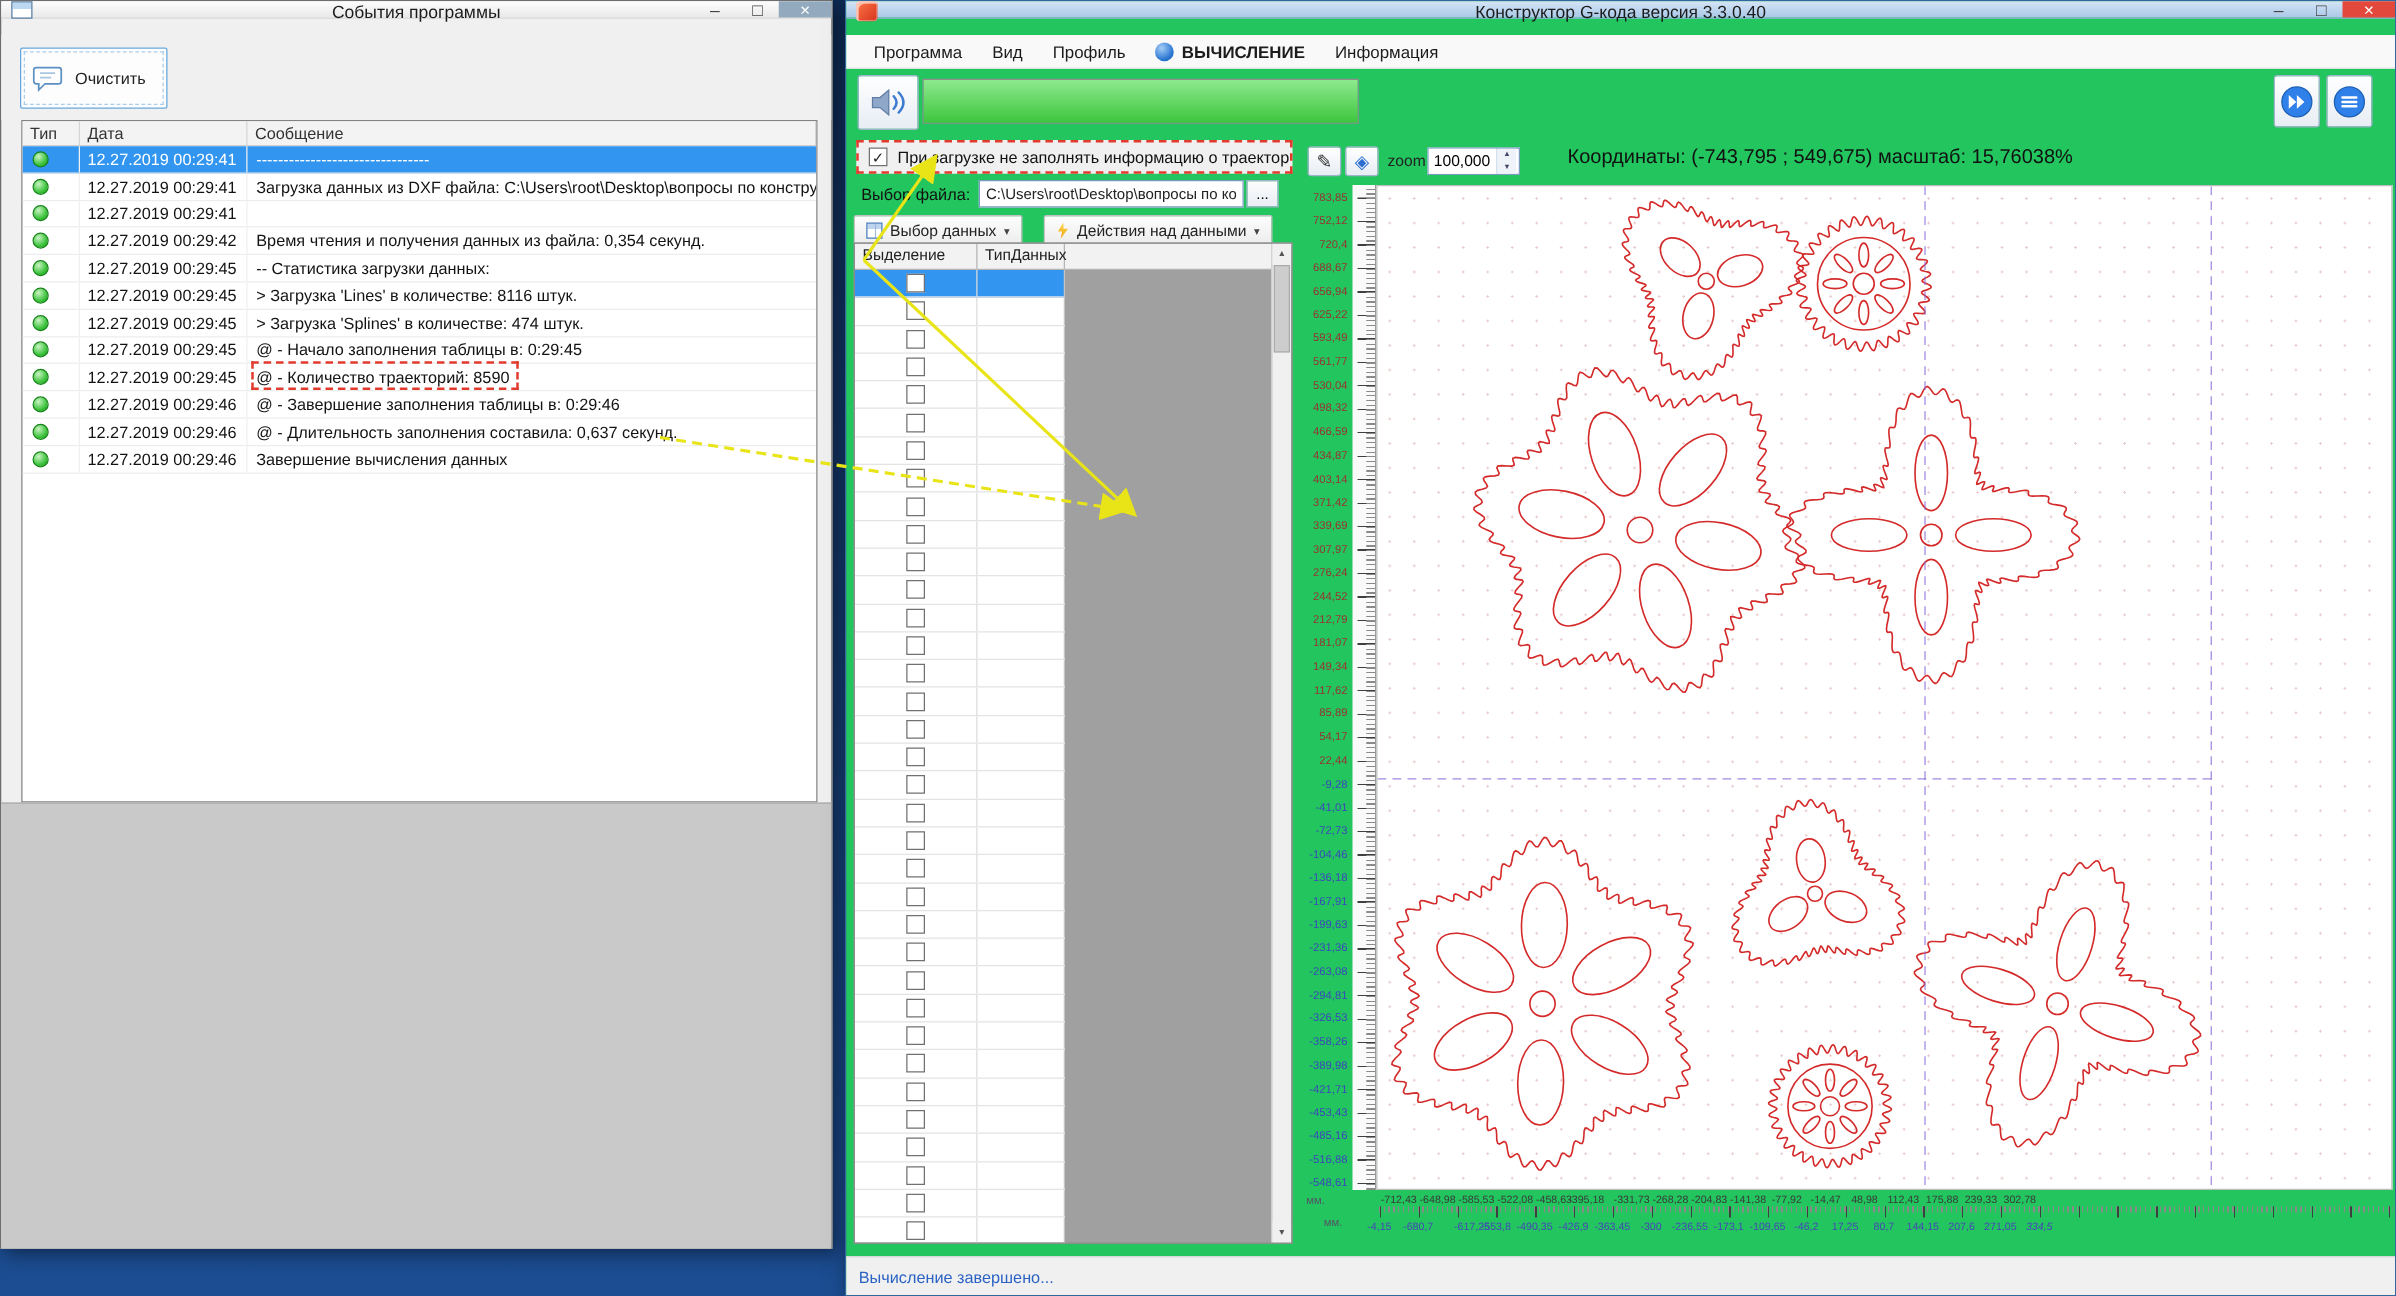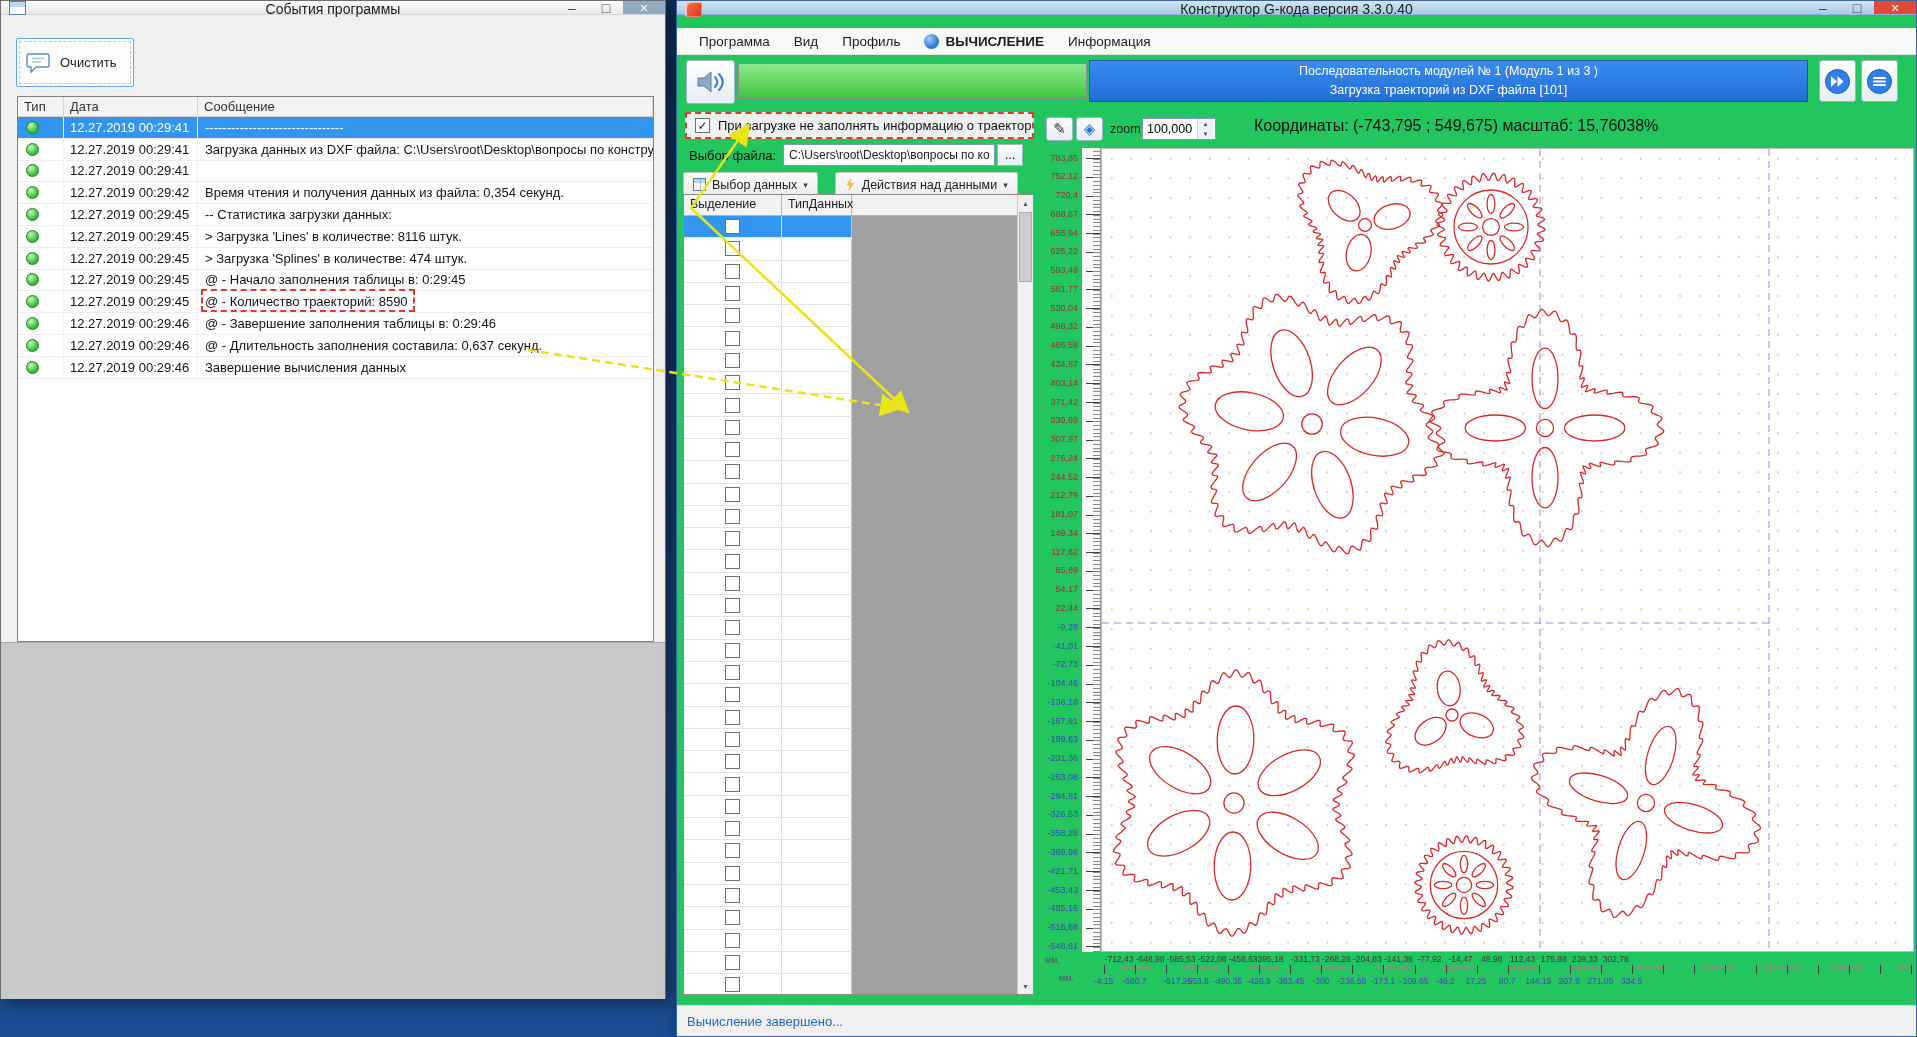--- a/index.html
+++ b/index.html
@@ -305,24 +305,20 @@
 
   <div class="tool-btn" id="speaker-btn">
     <svg width="32" height="26" viewBox="0 0 32 26">
       <path d="M3 9 h6 l7 -6 v20 l-7 -6 H3 z" fill="#8fa7c9" stroke="#5f7da6" stroke-width="1"></path>
       <path d="M20 8 q4.5 5 0 10 M24 5 q7.5 8 0 16" stroke="#3c7bd0" fill="none" stroke-width="2" stroke-linecap="round"></path>
     </svg>
   </div>
   <div id="progress">
       <div class="fill"></div>
     </div>
-  <div id="module-panel">
-    <div>Последовательность модулей № 1 (Модуль 1 из 3 )</div>
-    <div>Загрузка траекторий из DXF файла [101]</div>
-  </div>
   <div class="tool-btn" id="ff-btn">
     <svg width="27" height="27" viewBox="0 0 27 27">
       <circle cx="13.5" cy="13.5" r="12" fill="#2f80e8" stroke="#1b5fb5"></circle>
       <path d="M7 8 l6 5.5 -6 5.5 z M13.5 8 l6 5.5 -6 5.5 z" fill="#fff"></path>
     </svg>
   </div>
   <div class="tool-btn" id="eject-btn">
     <svg width="27" height="27" viewBox="0 0 27 27">
       <circle cx="13.5" cy="13.5" r="12" fill="#2f80e8" stroke="#1b5fb5"></circle>
       <path d="M8 10 h11 M8 13.5 h11 M8 17 h11" stroke="#fff" stroke-width="2" stroke-linecap="round"></path>

